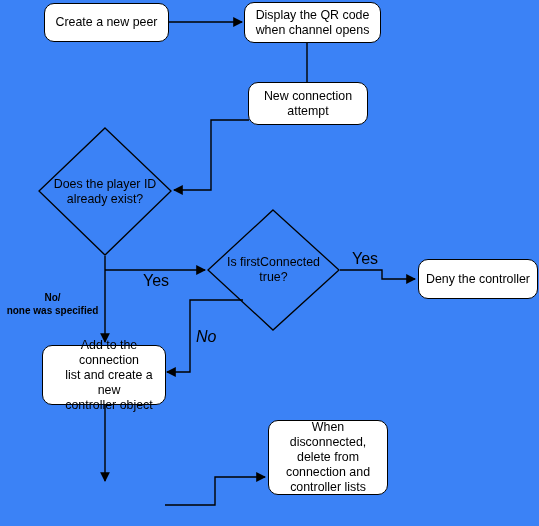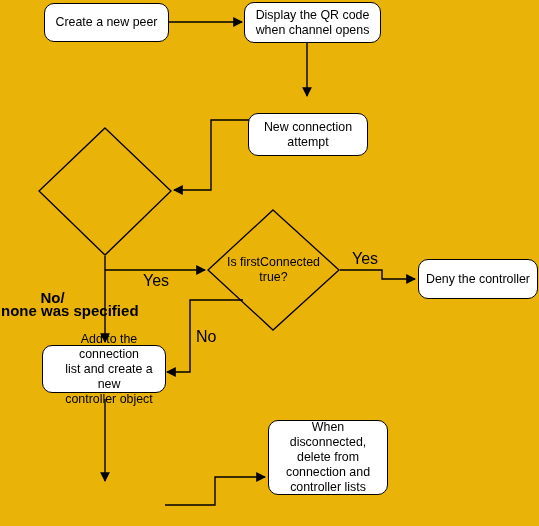--- a/index.html
+++ b/index.html
@@ -1,31 +1,31 @@
 <!DOCTYPE html>
 <html><head>
 <meta charset="utf-8">
 <style>
   html,body{margin:0;padding:0;background:#ffffff;}
   body{width:539px;height:526px;overflow:hidden;
        font-family:"Liberation Sans","DejaVu Sans",sans-serif;}
-  #canvas{position:relative;width:539px;height:526px;background:#eab308;}
+  #canvas{position:relative;width:539px;height:526px;background:#3b82f6;}
   svg.wires{position:absolute;left:0;top:0;width:539px;height:526px;}
   .node{position:absolute;box-sizing:border-box;display:flex;
         align-items:center;justify-content:center;text-align:center;
         background:#ffffff;}
   .node.box{border:1px solid #000000;border-radius:10px;}
   .node .txt{font-size:12.4px;line-height:15px;color:#000000;padding:0 3px;}
   .diamond{position:absolute;}
   .diamond .dlabel{position:absolute;left:0;top:0;width:100%;height:100%;
         display:flex;align-items:center;justify-content:center;text-align:center;
         font-size:12.4px;line-height:15px;color:#000000;}
   .edge-label{position:absolute;font-size:16px;line-height:14px;color:#000000;
         text-align:center;white-space:pre;}
-  .edge-label.strong{font-weight:bold;font-size:15px;line-height:13px;}
+  .edge-label.strong{font-weight:bold;font-size:10px;line-height:13px;}
 </style>
 </head>
 <body>
 
 <div id="canvas">
 
   <svg class="wires" viewBox="0 0 539 526" xmlns="http://www.w3.org/2000/svg">
     <defs>
       <marker id="arrow" viewBox="0 0 10 10" refX="9" refY="5" markerWidth="7" markerHeight="7" orient="auto-start-reverse">
         <path d="M 0 0 L 10 5 L 0 10 z" fill="#000000"></path>
@@ -60,43 +60,46 @@
   </svg>
 
   <div class="node box" style="left:44px;top:3px;width:125px;height:39px;">
     <span class="txt">Create a new peer</span>
   </div>
 
   <div class="node box" style="left:244px;top:2px;width:137px;height:41px;">
     <span class="txt">Display the QR code<br>when channel opens</span>
   </div>
 
-  <div class="node box" style="left:248px;top:113px;width:120px;height:43px;">
+  <div class="node box" style="left:248px;top:82px;width:120px;height:43px;">
     <span class="txt">New connection<br>attempt</span>
   </div>
 
+  <div class="diamond" style="left:39px;top:128px;width:132px;height:128px;">
+    <span class="dlabel">Does the player ID<br>already exist?</span>
+  </div>
 
   <div class="diamond" style="left:208px;top:210px;width:131px;height:120px;text-decoration:underline;">
     <span class="dlabel">Is firstConnected<br>true?</span>
   </div>
 
   <div class="node box" style="left:418px;top:259px;width:120px;height:40px;">
     <span class="txt">Deny the controller</span>
   </div>
 
-  <div class="node box" style="left:42px;top:345px;width:124px;height:48px;padding-left:10px;">
+  <div class="node box" style="left:42px;top:345px;width:124px;height:60px;padding-left:10px;">
     <span class="txt">Add to the connection<br>list and create a new<br>controller object</span>
   </div>
 
 
   <div class="node box" style="left:268px;top:420px;width:120px;height:75px;">
     <span class="txt">When disconnected,<br>delete from<br>connection and<br>controller lists</span>
   </div>
 
   <div class="edge-label" style="left:136px;top:274px;width:40px;">Yes</div>
 
   <div class="edge-label strong" style="left:1px;top:291px;width:103px;">No/<br>none was specified</div>
 
   <div class="edge-label" style="left:345px;top:252px;width:40px;">Yes</div>
 
-  <div class="edge-label" style="left:196px;top:330px;width:30px;text-align:left;">No</div>
+  <div class="edge-label" style="left:196px;top:330px;width:30px;text-align:left;font-style:italic;">No</div>
 
 </div>
 
 </body></html>

